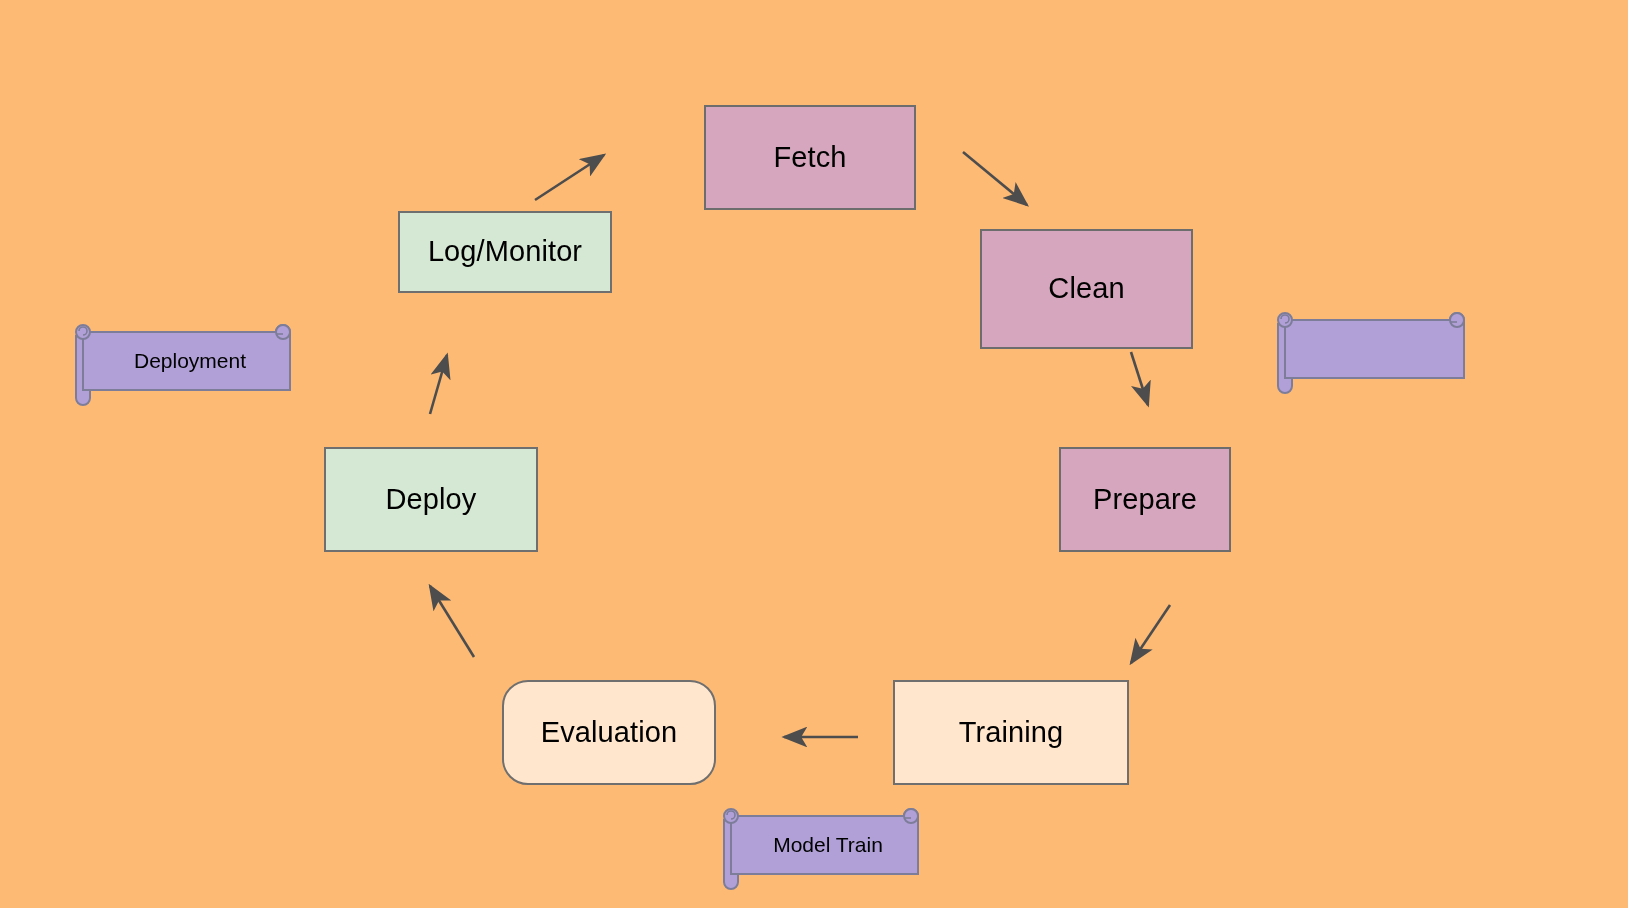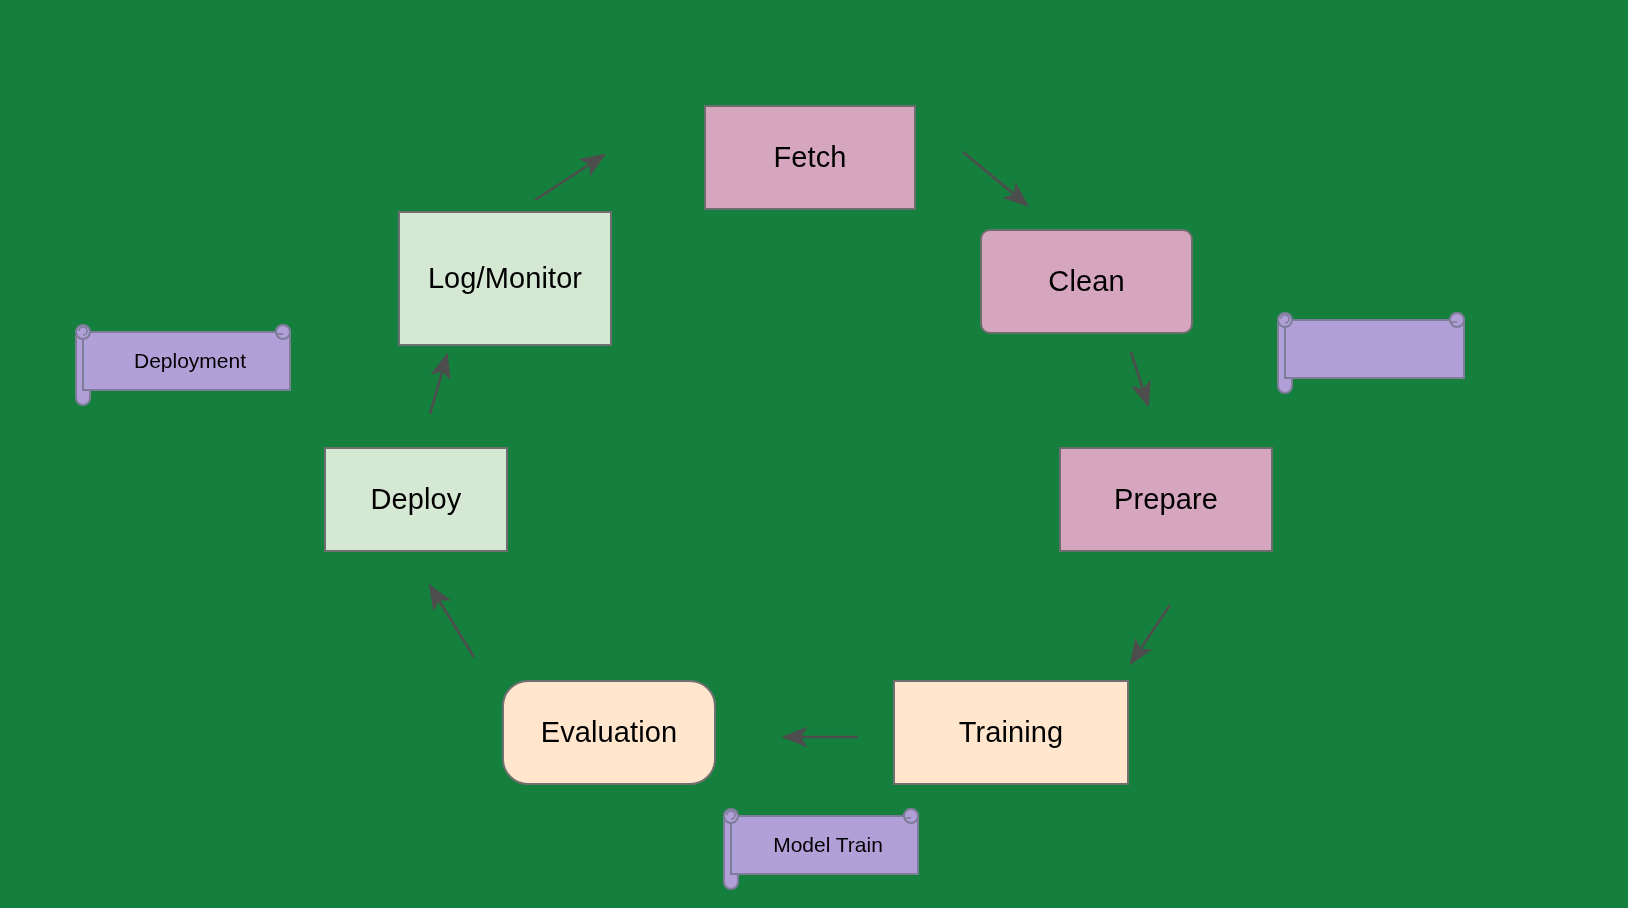--- a/index.html
+++ b/index.html
@@ -8,21 +8,21 @@
     padding: 0;
     background: #ffffff;
   }
   body {
     font-family: "Liberation Sans", sans-serif;
   }
   #canvas {
     position: relative;
     width: 1628px;
     height: 908px;
-    background: #15803d;
+    background: #fdba74;
     overflow: hidden;
   }
   .node {
     position: absolute;
     box-sizing: border-box;
     display: flex;
     align-items: center;
     justify-content: center;
     text-align: center;
     color: #000000;
@@ -87,41 +87,41 @@
     <line x1="858" y1="737" x2="784" y2="737" stroke="#4d4d4d" stroke-width="2.6" marker-end="url(#arrowhead)"></line>
     <line x1="474" y1="657" x2="430" y2="586" stroke="#4d4d4d" stroke-width="2.6" marker-end="url(#arrowhead)"></line>
     <line x1="430" y1="414" x2="447" y2="355" stroke="#4d4d4d" stroke-width="2.6" marker-end="url(#arrowhead)"></line>
     <line x1="535" y1="200" x2="604" y2="155" stroke="#4d4d4d" stroke-width="2.6" marker-end="url(#arrowhead)"></line>
   </svg>
 
   <div class="node rect pink" style="left:704px; top:105px; width:212px; height:105px;">
     <span>Fetch</span>
   </div>
 
-  <div class="node rect pink" style="left:980px; top:229px; width:213px; height:105px;border-radius:10px;">
+  <div class="node rect pink" style="left:980px; top:229px; width:213px; height:120px;">
     <span>Clean</span>
   </div>
 
-  <div class="node rect pink" style="left:1059px; top:447px; width:214px; height:105px;">
+  <div class="node rect pink" style="left:1059px; top:447px; width:172px; height:105px;">
     <span>Prepare</span>
   </div>
 
   <div class="node rect orange" style="left:893px; top:680px; width:236px; height:105px;">
     <span>Training</span>
   </div>
 
   <div class="node rect orange" style="left:502px; top:680px; width:214px; height:105px;border-radius:26px;">
     <span>Evaluation</span>
   </div>
 
-  <div class="node rect green" style="left:324px; top:447px; width:184px; height:105px;">
+  <div class="node rect green" style="left:324px; top:447px; width:214px; height:105px;">
     <span>Deploy</span>
   </div>
 
-  <div class="node rect green" style="left:398px; top:211px; width:214px; height:135px;">
+  <div class="node rect green" style="left:398px; top:211px; width:214px; height:82px;">
     <span>Log/Monitor</span>
   </div>
 
   <div class="scroll" style="left:68px; top:324px; width:230px; height:82px;">
     <svg width="230" height="82" viewBox="0 0 230 82">
       <path d="M8,12 L8,74 A7,7 0 0 0 22,74 L22,12 Z" fill="#b1a0d8" stroke="#7d7d99" stroke-width="2"></path>
       <path d="M15,8 L208,8 A7,7 0 0 1 215,1 A7,7 0 0 1 222,8 L222,66 L15,66 Z" fill="#b1a0d8" stroke="#7d7d99" stroke-width="2"></path>
       <circle cx="215" cy="8" r="7" fill="#b1a0d8" stroke="#7d7d99" stroke-width="2"></circle>
       <path d="M209,10 L215,10" stroke="#7d7d99" stroke-width="1.6" fill="none"></path>
       <circle cx="15" cy="8" r="7" fill="#b1a0d8" stroke="#7d7d99" stroke-width="2"></circle>

